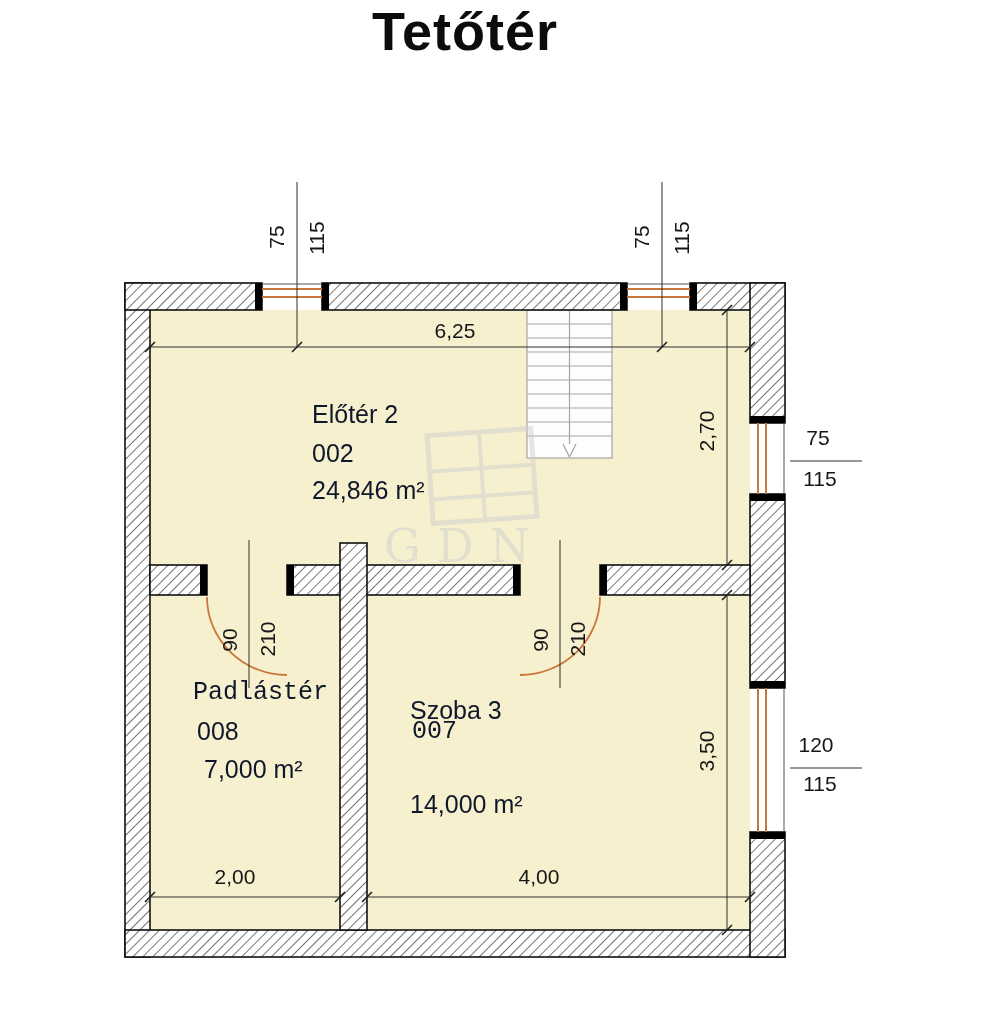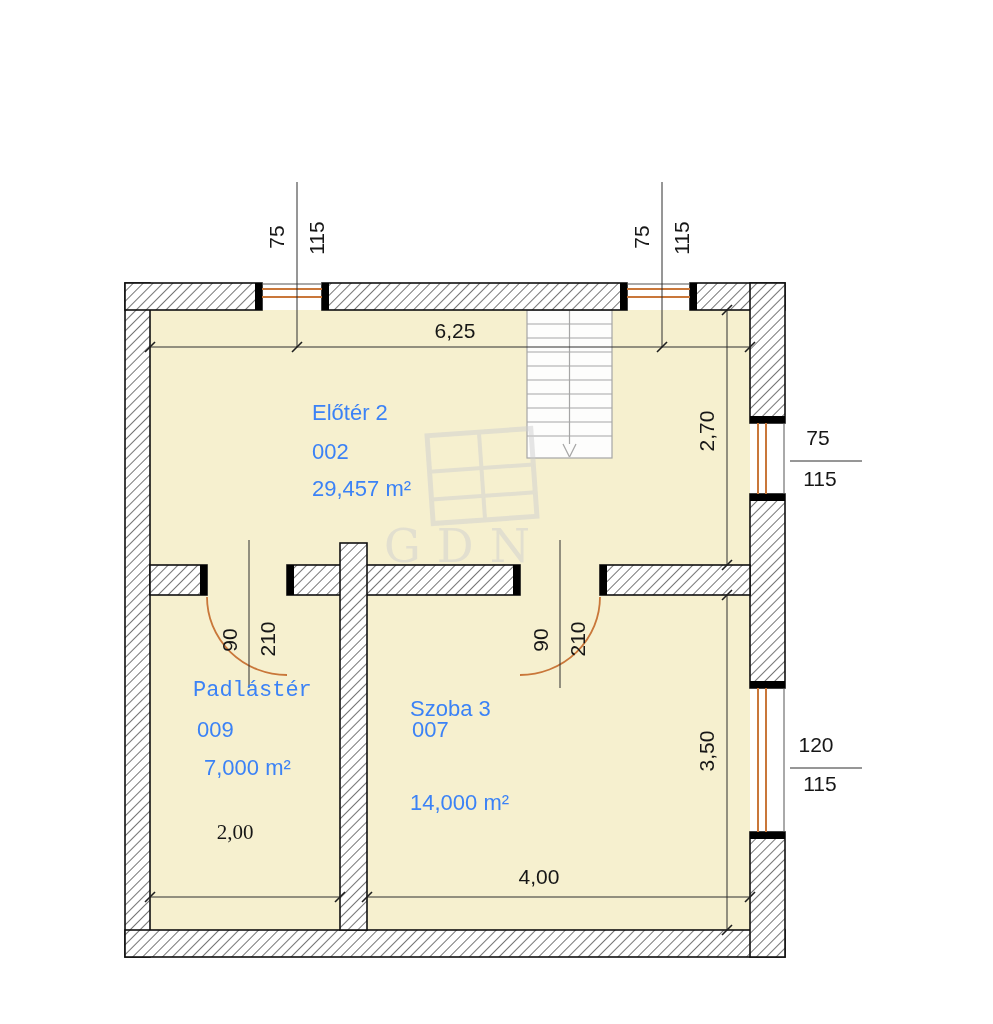--- a/index.html
+++ b/index.html
@@ -12,27 +12,28 @@
     text-align:center; font-size:54px; font-weight:700; color:#0c0c0c;
     font-family:"Liberation Sans", sans-serif; letter-spacing:1px;
   }
   svg.plan { position:absolute; left:0; top:0; }
   .dim {
     position:absolute; width:80px; height:24px;
     display:flex; align-items:center; justify-content:center;
     font-size:21px; white-space:nowrap; color:#161616;
   }
   .rot { transform:rotate(-90deg); }
-  .room-lbl { position:absolute; font-size:22px; white-space:nowrap; color:#3b82f6; }
+  .room-lbl { position:absolute; font-size:25px; white-space:nowrap; color:#0f172a; }
 </style>
 </head>
 <body>
 
 <div class="canvas">
 
+  <h1 class="title">Tetőtér</h1>
 
   <svg class="plan" width="993" height="1024" viewBox="0 0 993 1024">
     <defs>
       <pattern id="hatch" width="7" height="7" patternUnits="userSpaceOnUse" patternTransform="rotate(45 0 0)">
         <rect width="7" height="7" fill="#ffffff"></rect>
         <line x1="0" y1="0" x2="0" y2="7" stroke="#2a2a2a" stroke-width="1.3"></line>
       </pattern>
     </defs>
 
     <rect x="150" y="310" width="600" height="620" fill="#f6f0cf"></rect>
@@ -179,28 +180,28 @@
 
   <div class="dim" style="left:776px; top:733px;">120</div>
   <div class="dim" style="left:780px; top:772px;">115</div>
 
   <div class="dim rot" style="left:190px; top:628px;">90</div>
   <div class="dim rot" style="left:228px; top:627px;">210</div>
 
   <div class="dim rot" style="left:501px; top:628px;">90</div>
   <div class="dim rot" style="left:538px; top:627px;">210</div>
 
-  <div class="dim" style="left:195px; top:820px;font-family:Liberation Serif, serif;">2,00</div>
+  <div class="dim" style="left:195px; top:865px;">2,00</div>
   <div class="dim" style="left:499px; top:865px;text-align:right;">4,00</div>
 
   <div class="room-lbl" style="left:312px; top:400px;">Előtér 2</div>
   <div class="room-lbl" style="left:312px; top:439px;">002</div>
-  <div class="room-lbl" style="left:312px; top:476px;">29,457 m²</div>
+  <div class="room-lbl" style="left:312px; top:476px;">24,846 m²</div>
 
   <div class="room-lbl" style="left:193px; top:678px;font-family:Liberation Mono, monospace;">Padlástér</div>
-  <div class="room-lbl" style="left:197px; top:717px;">009</div>
+  <div class="room-lbl" style="left:197px; top:717px;">008</div>
   <div class="room-lbl" style="left:204px; top:755px;">7,000 m²</div>
 
   <div class="room-lbl" style="left:410px; top:678px;margin-top:18px;">Szoba 3</div>
-  <div class="room-lbl" style="left:412px; top:717px;">007</div>
+  <div class="room-lbl" style="left:412px; top:717px;font-family:Liberation Mono, monospace;">007</div>
   <div class="room-lbl" style="left:410px; top:790px;">14,000 m²</div>
 
 </div>
 
 </body></html>

